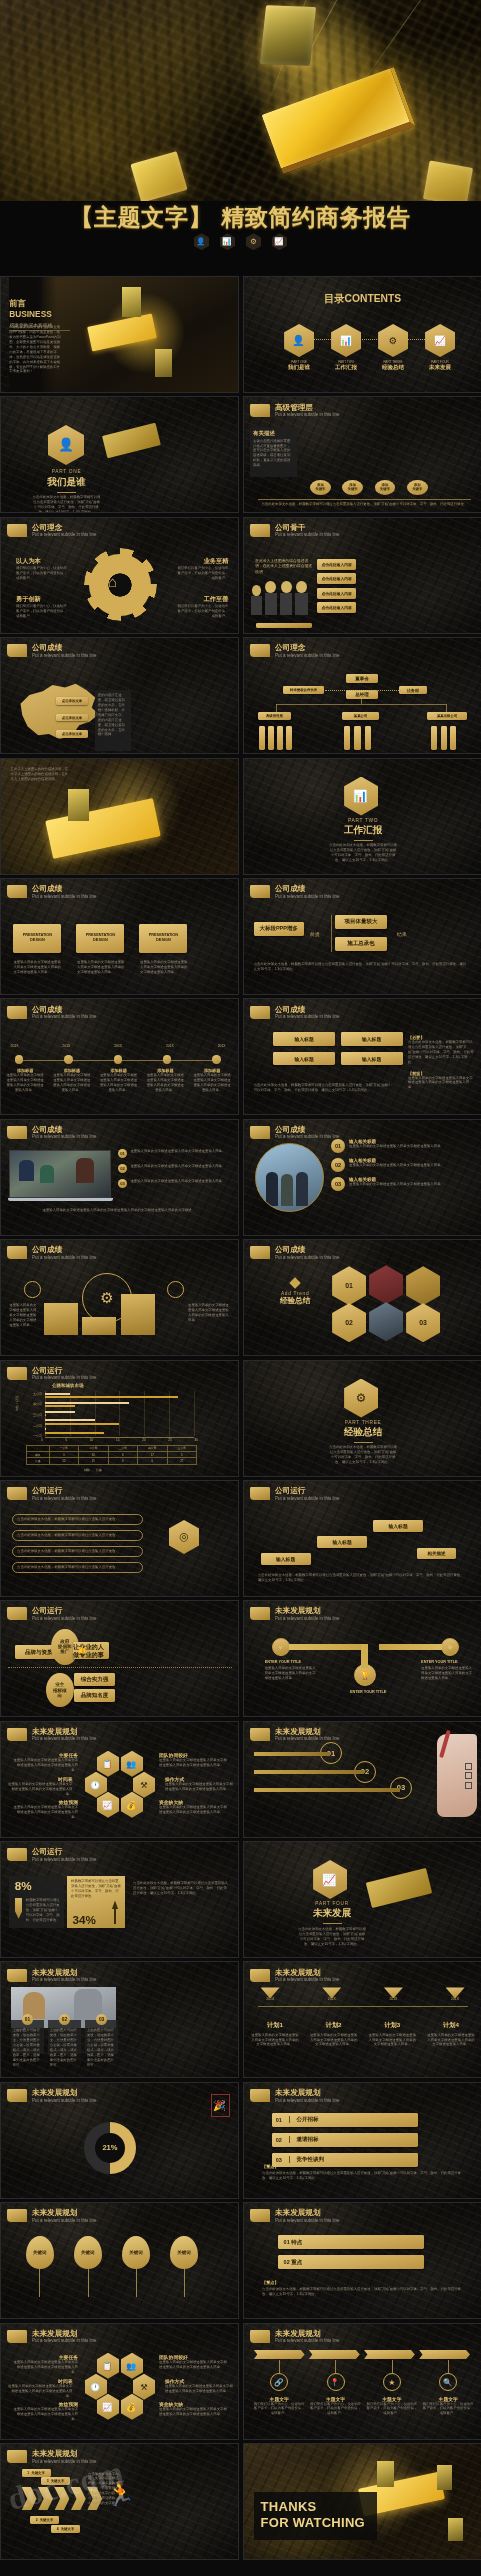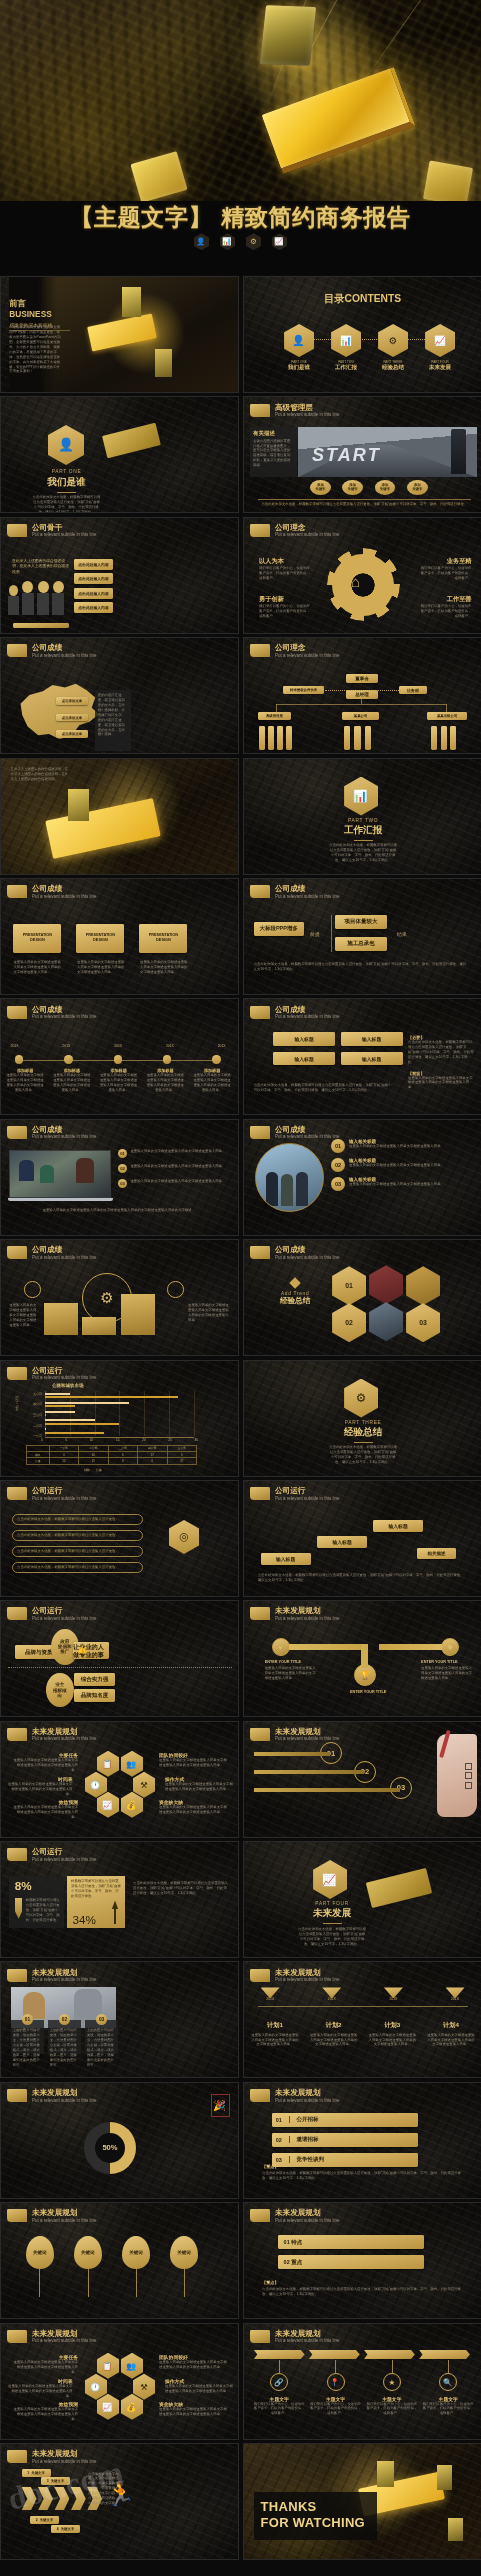--- a/index.html
+++ b/index.html
@@ -250,46 +250,69 @@
     <div class="s-tab"></div>
     <div class="s-titles">
           <div class="s-title">高级管理层</div>
     <div class="s-sub">Put a relevant subtitle in this line</div>
         </div>
   </div>
   <div class="panel" style="left:5.5px;top:30px;width:47px;height:50px">
     <div style="font-size:5.5px;color:#e3c273;font-weight:700;padding:2.8px 0 0 3.4px">有关描述</div>
     <div class="tiny" style="padding:1.4px 3.4px">右键点击图片选择设置图片格式可直接替换图片，您可以击文字框输入您的描述高级，或者通过复制粘贴，直接录入您的描述高级。</div>
   </div>
-  <div class="photo" style="left:54px;top:30px;width:179px;height:50px">
-    <div style="position:absolute;inset:0;background:linear-gradient(175deg,#9aa1a8 0 34%,#5d646c 34% 100%)"></div>
-    <div style="position:absolute;left:0;bottom:0;width:100%;height:33px;background:linear-gradient(180deg,#6b727a,#3b4046);clip-path:polygon(36% 0,52% 0,100% 100%,0 100%)"></div>
-    <div style="position:absolute;left:13.8px;top:18px;font-size:18px;font-style:italic;font-weight:700;color:#eef1f3;letter-spacing:2.1px;opacity:.9">START</div>
-    <div style="position:absolute;right:11px;top:1.4px;width:15px;height:45px;background:linear-gradient(180deg,#2b2f34,#16181b);border-radius:2.1px 2.1px 0 0"></div>
-  </div>
   <div style="position:absolute;left:66px;top:83px;display:flex;gap:11.7px">
     <div class="circ" style="width:20.6px;height:15px;font-size:3.4px;flex-direction:column;line-height:1.1">
           <span>添加</span>
           <span>关键字</span>
         </div>
     <div class="circ" style="width:20.6px;height:15px;font-size:3.4px;flex-direction:column;line-height:1.1">
           <span>添加</span>
           <span>关键字</span>
         </div>
     <div class="circ" style="width:20.6px;height:15px;font-size:3.4px;flex-direction:column;line-height:1.1">
           <span>添加</span>
           <span>关键字</span>
         </div>
     <div class="circ" style="width:20.6px;height:15px;font-size:3.4px;flex-direction:column;line-height:1.1">
           <span>添加</span>
           <span>关键字</span>
         </div>
   </div>
   <div class="line-h" style="left:13.8px;top:102px;width:213px"></div>
   <div class="tinyg" style="position:absolute;left:13.8px;top:105px;width:213px;text-align:center">点击此处添加文本信息，标题数字等都可以通过点击和重新输入进行更改，顶部“开始”面板中可以对字体、字号、颜色、行距等进行修改。</div>
+</div>
+
+<div class="slide">
+      <div class="bg"></div>
+  <div class="s-head">
+        <div class="s-tab"></div>
+        <div class="s-titles">
+    <div class="s-title">公司理念</div>
+    <div class="s-sub">Put a relevant subtitle in this line</div>
+        </div>
+      </div>
+  <div class="gear" style="left:88px;top:36px"></div>
+  <div style="position:absolute;left:107px;top:55px;font-size:15px;color:#d8b561">⌂</div>
+  <div style="position:absolute;left:15px;top:39px;width:54px">
+    <div style="font-size:6.2px;font-weight:700;color:#e3c273">以人为本</div>
+    <div class="tiny">我们坚持以客户为中心，快速响应客户需求，持续为客户创造价值，成就客户。</div>
+      </div>
+  <div style="position:absolute;right:9.6px;top:39px;width:54px;text-align:right">
+    <div style="font-size:6.2px;font-weight:700;color:#e3c273">业务至精</div>
+    <div class="tiny">我们坚持以客户为中心，快速响应客户需求，持续为客户创造价值，成就客户。</div>
+      </div>
+  <div style="position:absolute;left:15px;top:77px;width:54px">
+    <div style="font-size:6.2px;font-weight:700;color:#e3c273">勇于创新</div>
+    <div class="tiny">我们坚持以客户为中心，快速响应客户需求，持续为客户创造价值，成就客户。</div>
+      </div>
+  <div style="position:absolute;right:9.6px;top:77px;width:54px;text-align:right">
+    <div style="font-size:6.2px;font-weight:700;color:#e3c273">工作至善</div>
+    <div class="tiny">我们坚持以客户为中心，快速响应客户需求，持续为客户创造价值，成就客户。</div>
+      </div>
 </div>
 
 <div class="slide">
       <div class="bg"></div>
   <div class="s-head">
         <div class="s-tab"></div>
         <div class="s-titles">
     <div class="s-title">公司骨干</div>
     <div class="s-sub">Put a relevant subtitle in this line</div>
         </div>
@@ -313,49 +336,20 @@
           <div style="width:12.4px;height:22px;background:#3a3a3a"></div>
         </div>
   </div>
   <div style="position:absolute;left:12.4px;top:105px;width:56px;height:5.5px;background:linear-gradient(170deg,#e0bf70,#ab8533);border-radius:1.4px"></div>
   <div style="position:absolute;left:73px;top:41px;display:flex;flex-direction:column;gap:3.4px">
     <div class="btn-gold" style="width:39px;height:11px;font-size:3.8px">点击此处输入内容</div>
     <div class="btn-gold" style="width:39px;height:11px;font-size:3.8px">点击此处输入内容</div>
     <div class="btn-gold" style="width:39px;height:11px;font-size:3.8px">点击此处输入内容</div>
     <div class="btn-gold" style="width:39px;height:11px;font-size:3.8px">点击此处输入内容</div>
   </div>
-</div>
-
-<div class="slide">
-      <div class="bg"></div>
-  <div class="s-head">
-        <div class="s-tab"></div>
-        <div class="s-titles">
-    <div class="s-title">公司理念</div>
-    <div class="s-sub">Put a relevant subtitle in this line</div>
-        </div>
-      </div>
-  <div class="gear" style="left:88px;top:36px"></div>
-  <div style="position:absolute;left:107px;top:55px;font-size:15px;color:#d8b561">⌂</div>
-  <div style="position:absolute;left:15px;top:39px;width:54px">
-    <div style="font-size:6.2px;font-weight:700;color:#e3c273">以人为本</div>
-    <div class="tiny">我们坚持以客户为中心，快速响应客户需求，持续为客户创造价值，成就客户。</div>
-      </div>
-  <div style="position:absolute;right:9.6px;top:39px;width:54px;text-align:right">
-    <div style="font-size:6.2px;font-weight:700;color:#e3c273">业务至精</div>
-    <div class="tiny">我们坚持以客户为中心，快速响应客户需求，持续为客户创造价值，成就客户。</div>
-      </div>
-  <div style="position:absolute;left:15px;top:77px;width:54px">
-    <div style="font-size:6.2px;font-weight:700;color:#e3c273">勇于创新</div>
-    <div class="tiny">我们坚持以客户为中心，快速响应客户需求，持续为客户创造价值，成就客户。</div>
-      </div>
-  <div style="position:absolute;right:9.6px;top:77px;width:54px;text-align:right">
-    <div style="font-size:6.2px;font-weight:700;color:#e3c273">工作至善</div>
-    <div class="tiny">我们坚持以客户为中心，快速响应客户需求，持续为客户创造价值，成就客户。</div>
-      </div>
 </div>
 
 <div class="slide">
       <div class="bg"></div>
   <div class="s-head">
         <div class="s-tab"></div>
         <div class="s-titles">
     <div class="s-title">公司成绩</div>
     <div class="s-sub">Put a relevant subtitle in this line</div>
         </div>
@@ -911,21 +905,21 @@
     <div class="s-sub">Put a relevant subtitle in this line</div>
         </div>
       </div>
   <div class="panel" style="left:8.3px;top:34px;width:55px;height:52px">
     <div style="font-size:11.7px;color:#e6cb82;font-weight:700;padding:2.8px 0 0 5.5px">8%</div>
     <div style="position:absolute;left:5.5px;top:22px;width:7.6px;height:20.6px;background:linear-gradient(180deg,#d8b865,#a1802f);clip-path:polygon(0 0,100% 0,100% 62%,100% 62%,50% 100%,0 62%)"></div>
     <div class="tiny" style="position:absolute;left:16.5px;top:22px;width:36px">标题数字等都可以通过点击和重新输入进行更改，顶部“开始”面板中可以对字体、字号、颜色、行距等进行修改。</div>
   </div>
   <div style="position:absolute;left:66px;top:34px;width:58px;height:52px;background:linear-gradient(165deg,#e3c477,#b3903e)">
     <div class="tiny" style="color:#40310d;padding:3.4px 4.1px 0 4.1px">标题数字等都可以通过点击和重新输入进行更改，顶部“开始”面板中可以对字体、字号、颜色、行距等进行修改。</div>
-    <div style="position:absolute;left:5.5px;bottom:2.1px;font-size:11.7px;color:#2d2208;font-weight:400">34%</div>
+    <div style="position:absolute;left:5.5px;bottom:2.1px;font-size:11.7px;color:#2d2208;font-weight:700">34%</div>
     <div style="position:absolute;right:6.9px;bottom:4.1px;width:6.2px;height:23.4px;background:#3a2d0c;clip-path:polygon(50% 0,100% 36%,66% 36%,66% 100%,34% 100%,34% 36%,0 36%)"></div>
   </div>
   <div class="tiny" style="position:absolute;left:132px;top:39px;width:96px">点击此处添加文本信息，标题数字等都可以通过点击和重新输入进行更改，顶部“开始”面板中可以对字体、字号、颜色、行距等进行修改。建议正文10号字，1.3倍字间距。</div>
 </div>
 
 <div class="slide">
       <div class="bg"></div>
   <div class="hex" style="left:69px;top:18px;position:absolute;width:34px;height:39px;font-size:11.7px">📈</div>
   <div style="position:absolute;left:50px;top:59px;width:76px;text-align:center">
     <div style="font-size:4.8px;color:#c1a56c;letter-spacing:0.7px">PART FOUR</div>
@@ -1016,21 +1010,21 @@
 <div class="slide">
       <div class="bg"></div>
   <div class="s-head">
         <div class="s-tab"></div>
         <div class="s-titles">
     <div class="s-title">未来发展规划</div>
     <div class="s-sub">Put a relevant subtitle in this line</div>
         </div>
       </div>
   <div style="position:absolute;left:83px;top:39px;width:52px;height:52px;border-radius:50%;background:conic-gradient(#d8b461 0 50%, #2d2d2d 50% 100%)">
-    <div style="position:absolute;inset:11px;border-radius:50%;background:#0d0d0d;display:flex;align-items:center;justify-content:center;font-size:7.6px;color:#e4c77a;font-weight:700">50%</div>
+    <div style="position:absolute;inset:11px;border-radius:50%;background:#0d0d0d;display:flex;align-items:center;justify-content:center;font-size:7.6px;color:#e4c77a;font-weight:700">21%</div>
   </div>
   <div style="position:absolute;right:8.3px;top:11px;width:19px;height:23.4px;border:1px solid #8c2d2d;color:#a33434;font-size:10.3px;display:flex;align-items:center;justify-content:center">🎉</div>
 </div>
 
 <div class="slide">
       <div class="bg"></div>
   <div class="s-head">
         <div class="s-tab"></div>
         <div class="s-titles">
     <div class="s-title">未来发展规划</div>

